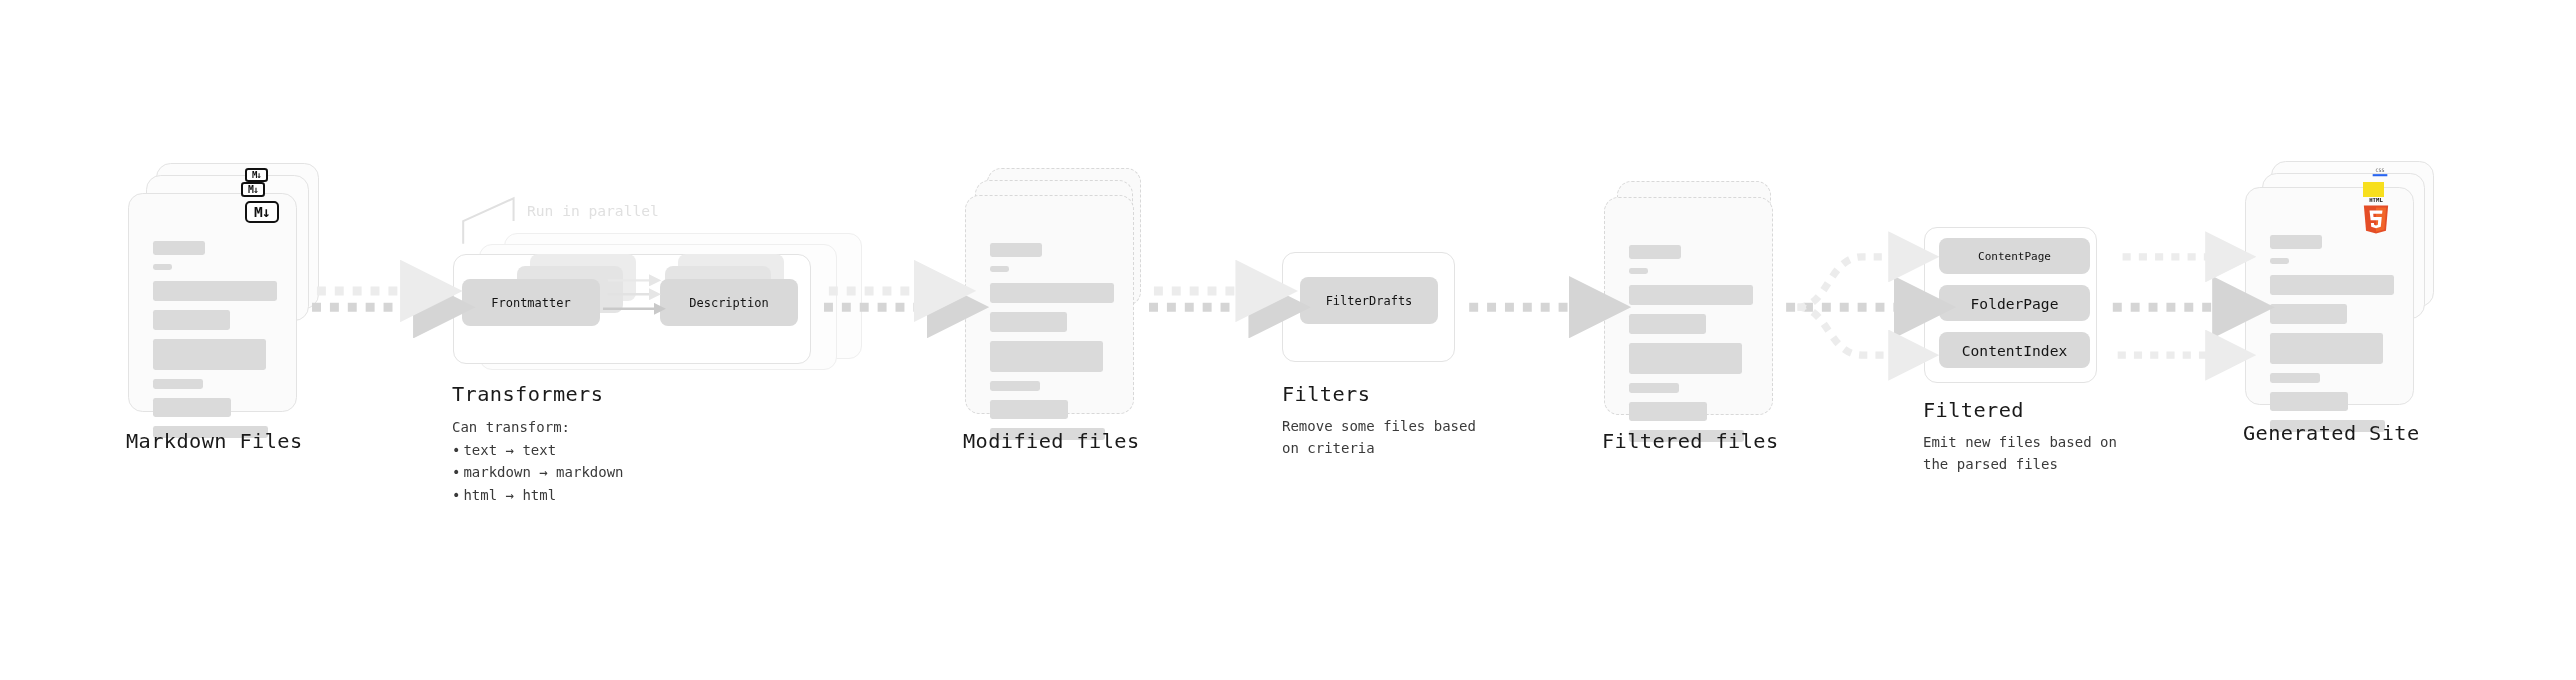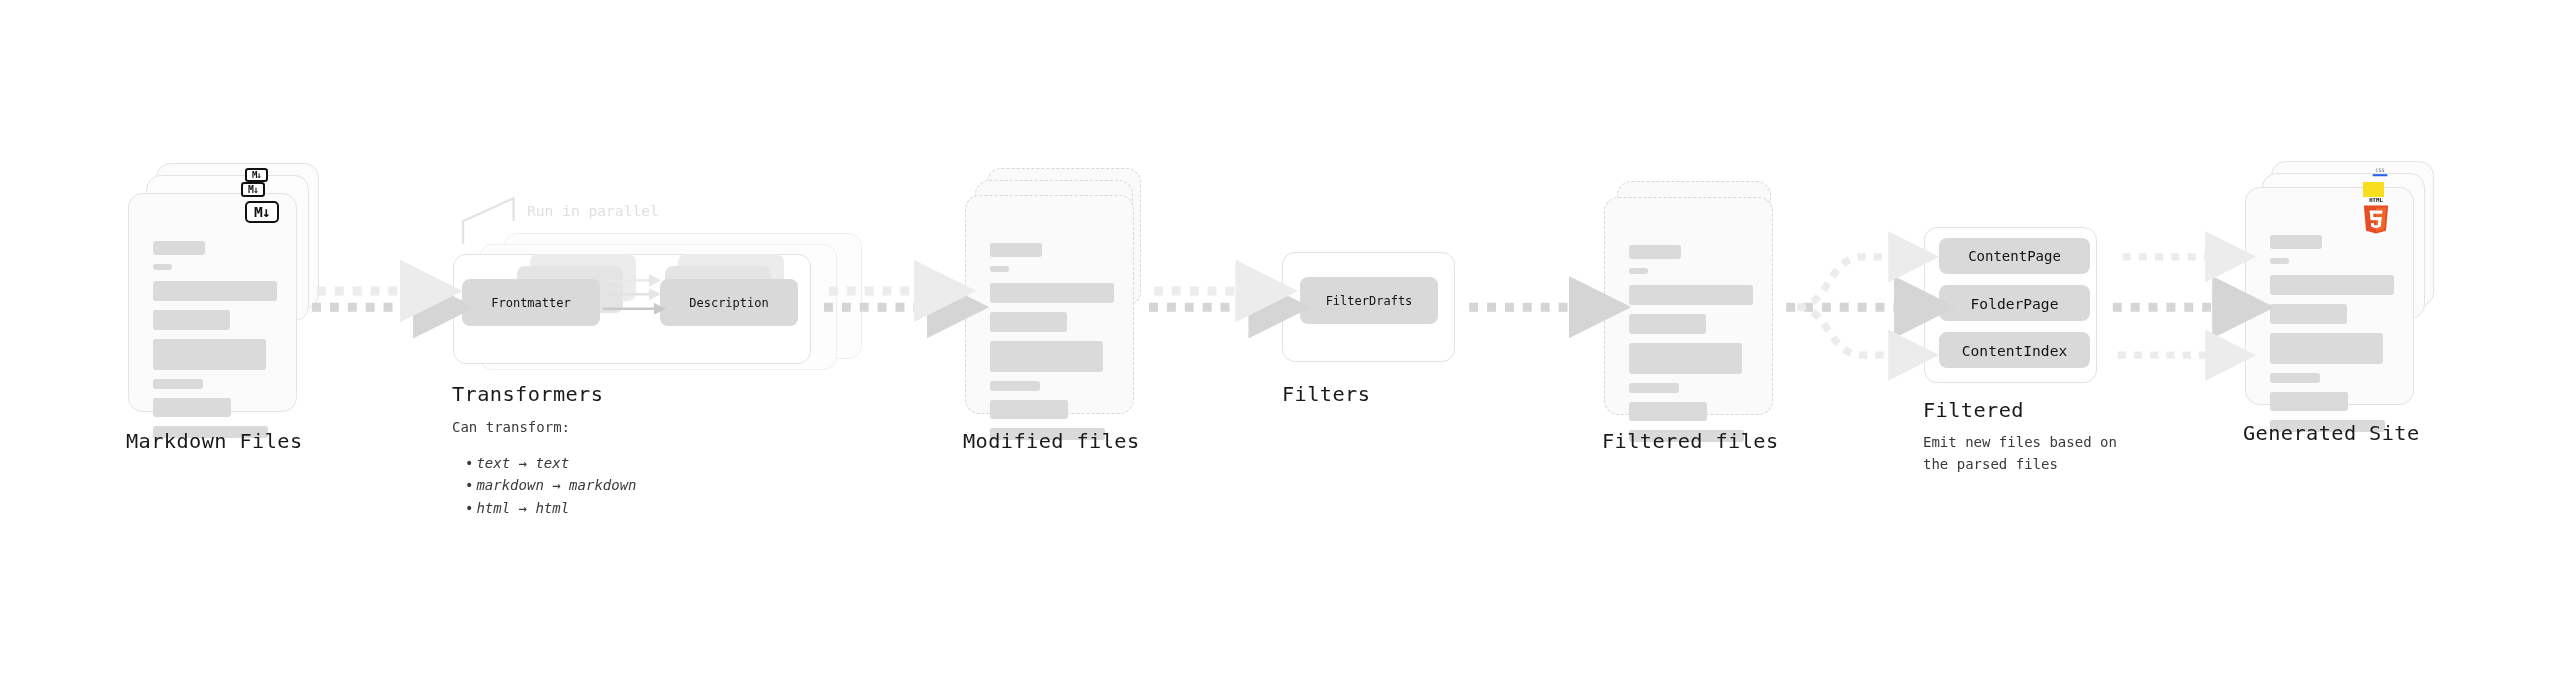--- a/index.html
+++ b/index.html
@@ -117,21 +117,21 @@
     white-space: nowrap;
   }
 
   .bullets {
     position: absolute;
     font-size: 14px;
     line-height: 1.62;
     color: #3a3a3a;
   }
   .bullets .lead { display: block; }
-  .bullets ul { margin: 13px; padding: 0; list-style: none; font-style: italic; }
+  .bullets ul { margin: 0; padding: 0; list-style: none; }
   .bullets li { display: block; padding-left: 11.4px; position: relative; }
   .bullets li::before {
     content: "\2022";
     position: absolute;
     left: 0;
     color: #3a3a3a;
   }
 
   svg.overlay {
     position: absolute;
@@ -217,41 +217,43 @@
       </div>
     </div>
   </div>
   <div class="caption-title" style="left:963px; top:429px;">Modified files</div>
 
   <div>
     <div class="pbox" style="left:1282px; top:252px; width:173px; height:110px;"></div>
     <div class="pill" style="left:1300px; top:277px; width:138px; height:47px;">FilterDrafts</div>
   </div>
   <div class="caption-title" style="left:1282px; top:382px;">Filters</div>
+  <div class="caption-sub" style="left:1282px; top:416px;">Remove some files based
+on criteria</div>
 
   <div class="cardstack">
     <div class="card dashed" style="left:1617px; top:181px; width:154px; height:138px;"></div>
     <div class="card dashed" style="left:1604px; top:197px; width:169px; height:218px;">
       <div class="skeleton">
         <div class="bar" style="width:52px;  height:14px;"></div>
         <div class="bar" style="width:18.7px;  height:5.7px;  margin-bottom:11.4px;"></div>
         <div class="bar" style="width:124px; height:19.5px;"></div>
         <div class="bar" style="width:77px;  height:20.3px;"></div>
         <div class="bar" style="width:113px; height:31px;"></div>
         <div class="bar" style="width:50px;  height:9.8px;"></div>
         <div class="bar" style="width:78px;  height:19.5px;"></div>
         <div class="bar" style="width:115px; height:12.2px;"></div>
       </div>
     </div>
   </div>
   <div class="caption-title" style="left:1602px; top:429px;">Filtered files</div>
 
   <div>
     <div class="pbox" style="left:1924px; top:227px; width:173px; height:156px;"></div>
-    <div class="pill" style="left:1939px; top:238px; width:151px; height:36px; font-size:14px;">ContentPage</div>
+    <div class="pill" style="left:1939px; top:238px; width:151px; height:36px; font-size:11px;">ContentPage</div>
     <div class="pill" style="left:1939px; top:285px; width:151px; height:36px; font-size:14.6px;">FolderPage</div>
     <div class="pill" style="left:1939px; top:332px; width:151px; height:36px; font-size:14.6px;">ContentIndex</div>
   </div>
   <div class="caption-title" style="left:1923px; top:398px;">Filtered</div>
   <div class="caption-sub" style="left:1923px; top:432px;">Emit new files based on
 the parsed files</div>
 
   <div class="cardstack">
     <div class="card ghost1" style="left:2271px; top:161px; width:163px; height:146px;"></div>
     <div class="card ghost2" style="left:2262px; top:173px; width:163px; height:146px;"></div>

